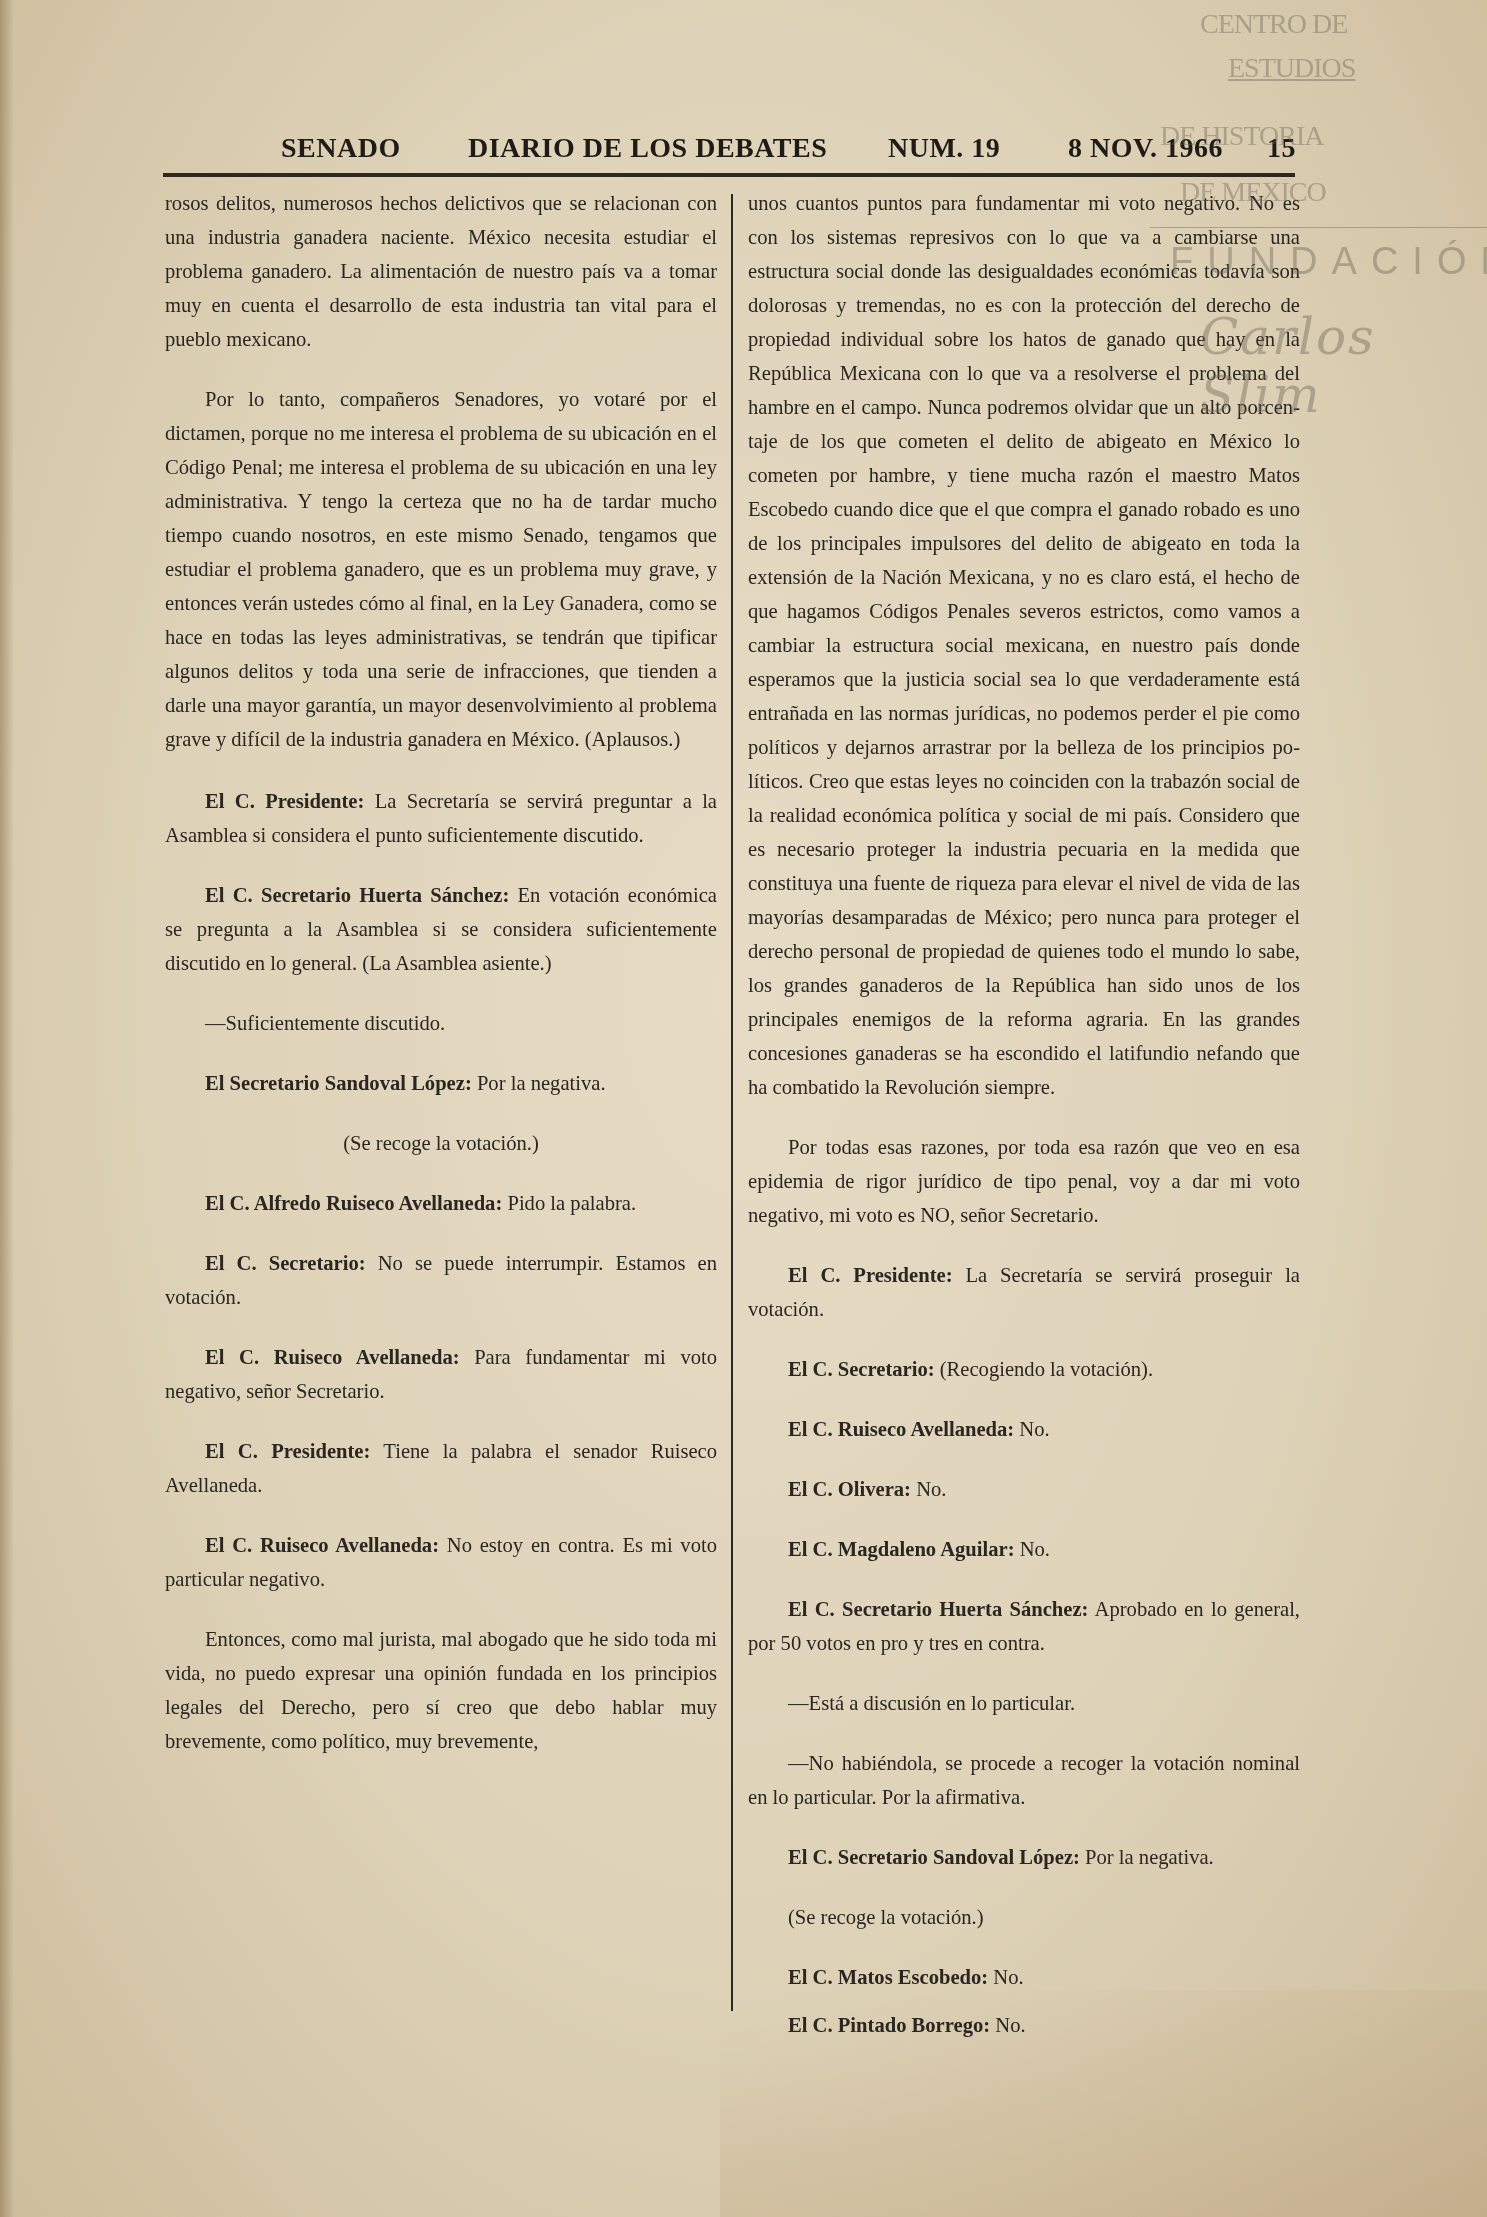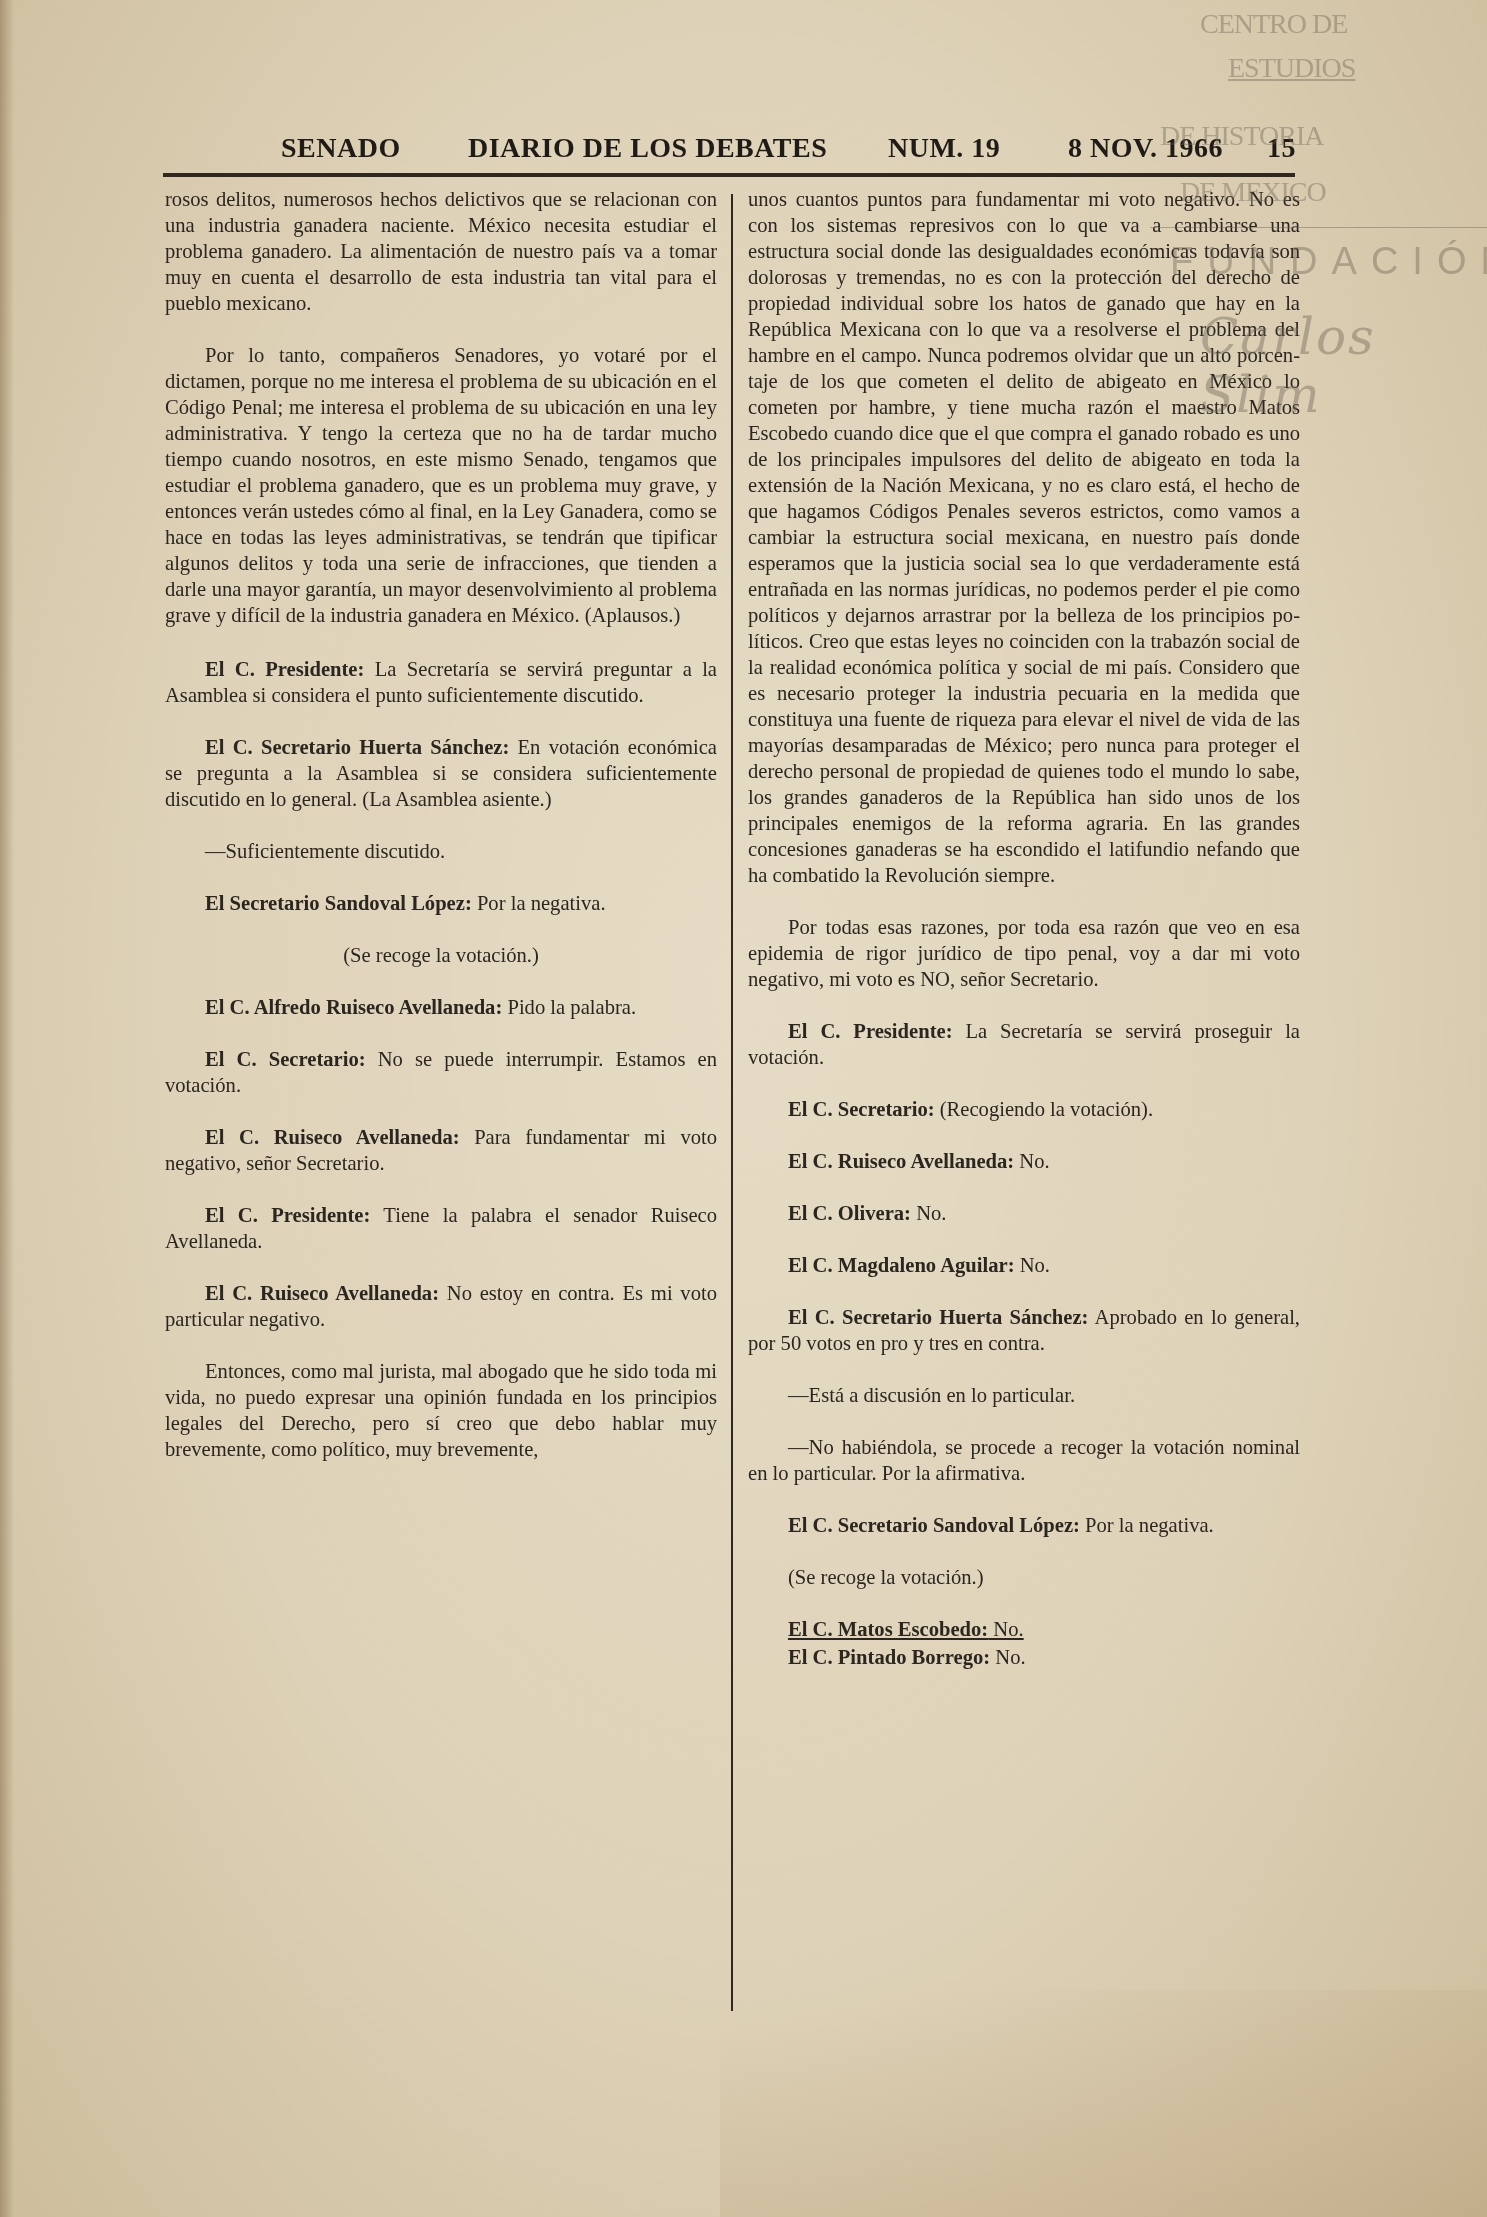--- a/index.html
+++ b/index.html
@@ -31,28 +31,28 @@
   .rule {
     position: absolute; top: 173px; left: 163px; width: 1132px; height: 4px;
     background: #2d2820;
   }
   .col-divider {
     position: absolute; left: 731px; top: 194px; width: 2px; height: 1817px; background: #2d2820;
   }
 
   .col {
     position: absolute; top: 186px; width: 552px;
-    font-size: 20.6px; line-height: 26px; text-align: justify; hyphens: manual;
+    font-size: 20.6px; line-height: 34px; text-align: justify; hyphens: manual;
   }
   .col-left { left: 165px; }
   .col-right { left: 748px; }
   .col p { margin: 0 0 26px 0; text-indent: 40px; }
   .col p.cont { text-indent: 0; }
   .col p.center { text-align: center; text-indent: 0; }
-  .col p.tight { margin-bottom: 2px; text-decoration: underline; }
+  .col p.tight { margin-bottom: 14px; }
   .spk { font-weight: bold; }
 
   .watermark {
     position: absolute; left: 1150px; top: 0; width: 337px; height: 380px;
     color: rgba(110,100,85,0.42); pointer-events: none;
     font-family: "Liberation Serif", serif;
   }
   .wm-line { position: absolute; white-space: nowrap; font-size: 28px; }
   .wm-1 { left: 50px; top: 8px; letter-spacing: -1px; }
   .wm-2 { left: 78px; top: 52px; letter-spacing: -1px; text-decoration: underline; }

